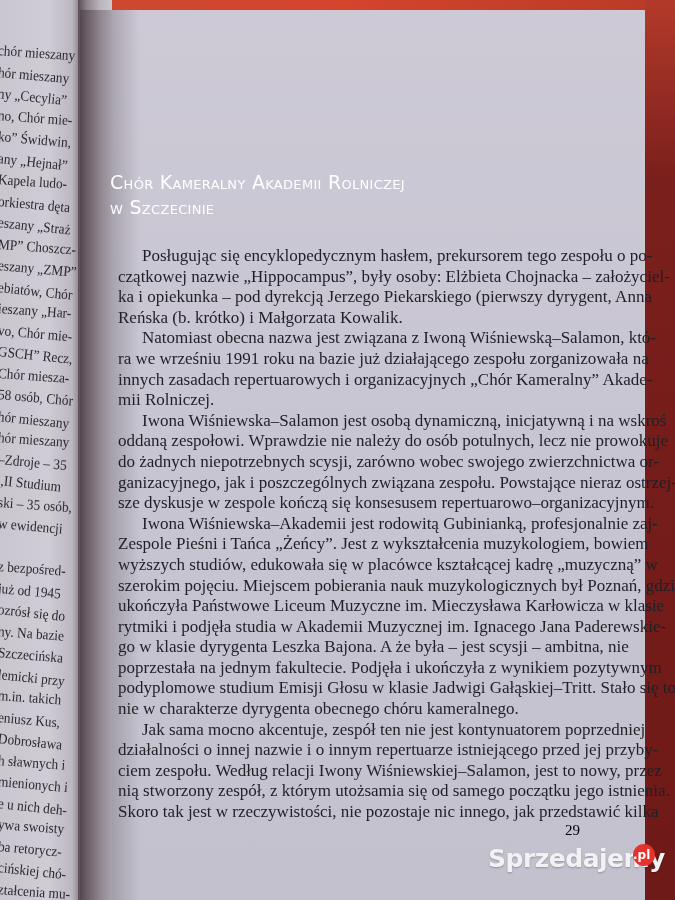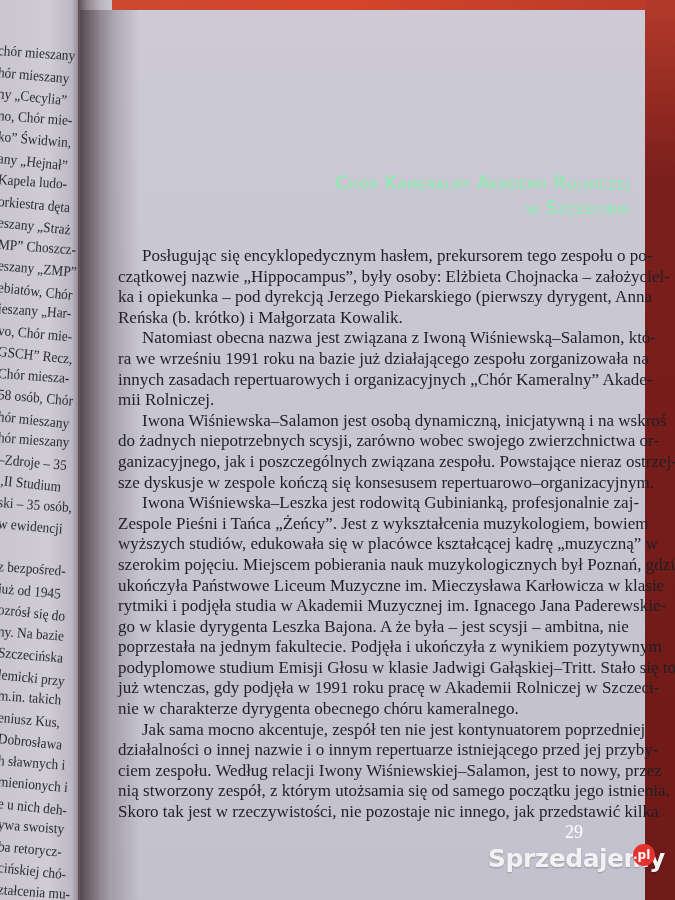--- a/index.html
+++ b/index.html
@@ -34,35 +34,35 @@
     .page {
       position:absolute; left:80px; top:10px; width:565px; height:890px;
       background:linear-gradient(180deg,#cdcad6 0%,#c7c5d1 50%,#c3c1cd 100%);
     }
     .page-shadow {
       position:absolute; left:80px; top:10px; width:60px; height:890px;
       background:linear-gradient(90deg,rgba(70,55,65,.55),rgba(70,55,65,0));
     }
     .title {
       position:absolute; left:110px; top:170px; width:520px;
-      text-align:right; font-family:"DejaVu Sans", sans-serif;
-      font-size:19px; line-height:25px; color:#86efac; letter-spacing:.3px;
+      text-align:left; font-family:"DejaVu Sans", sans-serif;
+      font-size:19px; line-height:25px; color:#ffffff; letter-spacing:.3px;
       font-variant:small-caps;
     }
     .body-text {
       position:absolute; left:118px; top:246px; width:500px;
       font-size:17px; line-height:20.6px; color:#1f1f26;
       text-align:justify;
     }
     .body-text .line { display:block; white-space:nowrap; text-align-last:justify; }
     .body-text .line.last { text-align-last:left; }
     .body-text .line.indent { padding-left:24px; }
     .page-number {
       position:absolute; left:565px; top:822px;
-      font-size:18px; color:#ffffff;
+      font-size:15px; color:#000000;
     }
     .watermark {
       position:absolute; left:488px; top:844px;
       font-family:"DejaVu Sans", sans-serif; font-weight:bold;
       font-size:25px; color:#f2f2f4; letter-spacing:-0.5px;
       text-shadow:0 1px 2px rgba(0,0,0,.25);
     }
     .watermark-badge {
       position:absolute; left:633px; top:844px; width:22px; height:22px;
       border-radius:50%; background:#e4322e; color:#fff;
@@ -133,33 +133,33 @@
 <div class="body-text" id="body-text">
     <span class="line indent">Posługując się encyklopedycznym hasłem, prekursorem tego zespołu o po-</span>
     <span class="line">czątkowej nazwie „Hippocampus”, były osoby: Elżbieta Chojnacka – założyciel-</span>
     <span class="line">ka i opiekunka – pod dyrekcją Jerzego Piekarskiego (pierwszy dyrygent, Anna</span>
     <span class="line last">Reńska (b. krótko) i Małgorzata Kowalik.</span>
     <span class="line indent">Natomiast obecna nazwa jest związana z Iwoną Wiśniewską–Salamon, któ-</span>
     <span class="line">ra we wrześniu 1991 roku na bazie już działającego zespołu zorganizowała na</span>
     <span class="line">innych zasadach repertuarowych i organizacyjnych „Chór Kameralny” Akade-</span>
     <span class="line last">mii Rolniczej.</span>
     <span class="line indent">Iwona Wiśniewska–Salamon jest osobą dynamiczną, inicjatywną i na wskroś</span>
+    <span class="line">oddaną zespołowi. Wprawdzie nie należy do osób potulnych, lecz nie prowokuje</span>
     <span class="line">do żadnych niepotrzebnych scysji, zarówno wobec swojego zwierzchnictwa or-</span>
     <span class="line">ganizacyjnego, jak i poszczególnych związana zespołu. Powstające nieraz ostrzej-</span>
     <span class="line last">sze dyskusje w zespole kończą się konsesusem repertuarowo–organizacyjnym.</span>
-    <span class="line indent">Iwona Wiśniewska–Leszka  jest rodowitą Gubinianką, profesjonalnie zaj-</span>
+    <span class="line indent">Iwona Wiśniewska–Akademii  jest rodowitą Gubinianką, profesjonalnie zaj-</span>
     <span class="line">Zespole Pieśni i Tańca „Żeńcy”. Jest z wykształcenia muzykologiem, bowiem</span>
     <span class="line">wyższych studiów, edukowała się w placówce kształcącej kadrę „muzyczną” w</span>
     <span class="line">szerokim pojęciu. Miejscem pobierania nauk muzykologicznych był Poznań, gdzie</span>
     <span class="line">ukończyła Państwowe Liceum Muzyczne im. Mieczysława Karłowicza w klasie</span>
     <span class="line">rytmiki i podjęła studia w Akademii Muzycznej im. Ignacego Jana Paderewskie-</span>
     <span class="line">go w klasie dyrygenta Leszka Bajona. A że była – jest scysji – ambitna, nie</span>
     <span class="line">poprzestała na jednym fakultecie. Podjęła i ukończyła z wynikiem pozytywnym</span>
     <span class="line">podyplomowe studium Emisji Głosu w klasie Jadwigi Gałąskiej–Tritt. Stało się to</span>
-    <span class="line">już wtenczas, gdy podjęła w 1991 roku pracę w Akademii Rolniczej w Szczeci-</span>
     <span class="line last">nie w charakterze dyrygenta obecnego chóru kameralnego.</span>
     <span class="line indent">Jak sama mocno akcentuje, zespół ten nie jest kontynuatorem poprzedniej</span>
     <span class="line">działalności o innej nazwie i o innym repertuarze istniejącego przed jej przyby-</span>
     <span class="line">ciem zespołu. Według relacji Iwony Wiśniewskiej–Salamon, jest to nowy, przez</span>
     <span class="line">nią stworzony zespół, z którym utożsamia się od samego początku jego istnienia.</span>
     <span class="line">Skoro tak jest w rzeczywistości, nie pozostaje nic innego, jak przedstawić kilka</span>
   </div>
 
 <div class="page-number">29</div>
 

